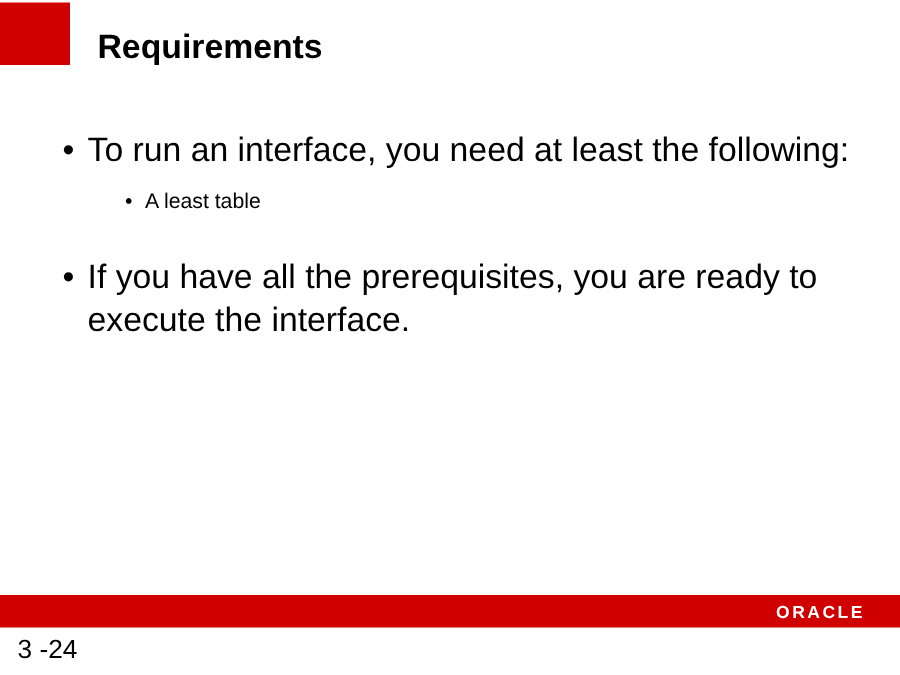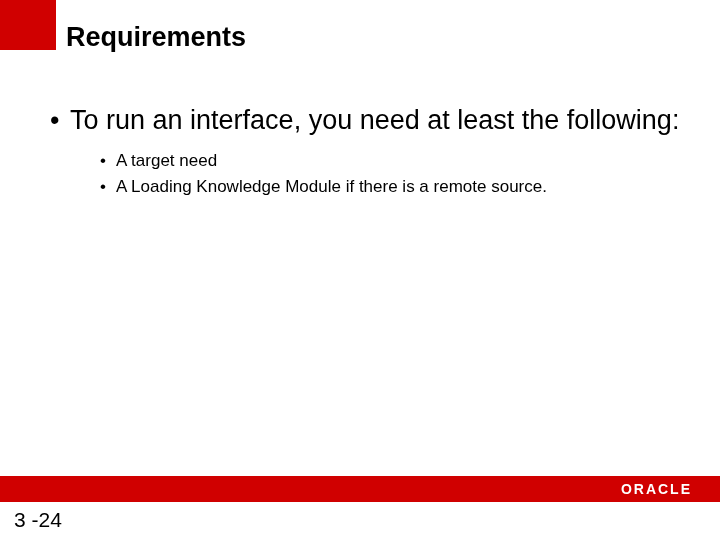--- a/index.html
+++ b/index.html
@@ -6,21 +6,22 @@
   body {
     width: 720px;
     height: 540px;
     background: #ffffff;
     font-family: Arial, Helvetica, sans-serif;
     position: relative;
     overflow: hidden;
   }
   .header {
     display: flex;
-    align-items: flex-start;
+    align-items: center;
+    gap: 12px;
   }
   .red-block {
     width: 56px;
     height: 50px;
     background: #d00000;
     flex-shrink: 0;
   }
   .title {
     font-size: 27px;
     font-weight: bold;
@@ -95,22 +96,22 @@
 <body>
 
 <div class="header">
   <div class="red-block"></div>
   <div class="title">Requirements</div>
 </div>
 
 <div class="content">
   <div class="main-item">To run an interface, you need at least the following:</div>
   <div class="sub-list">
-    <div class="sub-item">A target need</div>
-    <div class="sub-item">A Loading Knowledge Module if there is a remote source.</div>
+    <div class="sub-item">A least table</div>
   </div>
+  <div class="main-item">If you have all the prerequisites, you are ready to execute the interface.</div>
 </div>
 
 <div class="footer-bar">
   <span class="oracle-logo">ORACLE</span>
 </div>
 
 <div class="slide-num">3 -24</div>
 
 </body></html>

